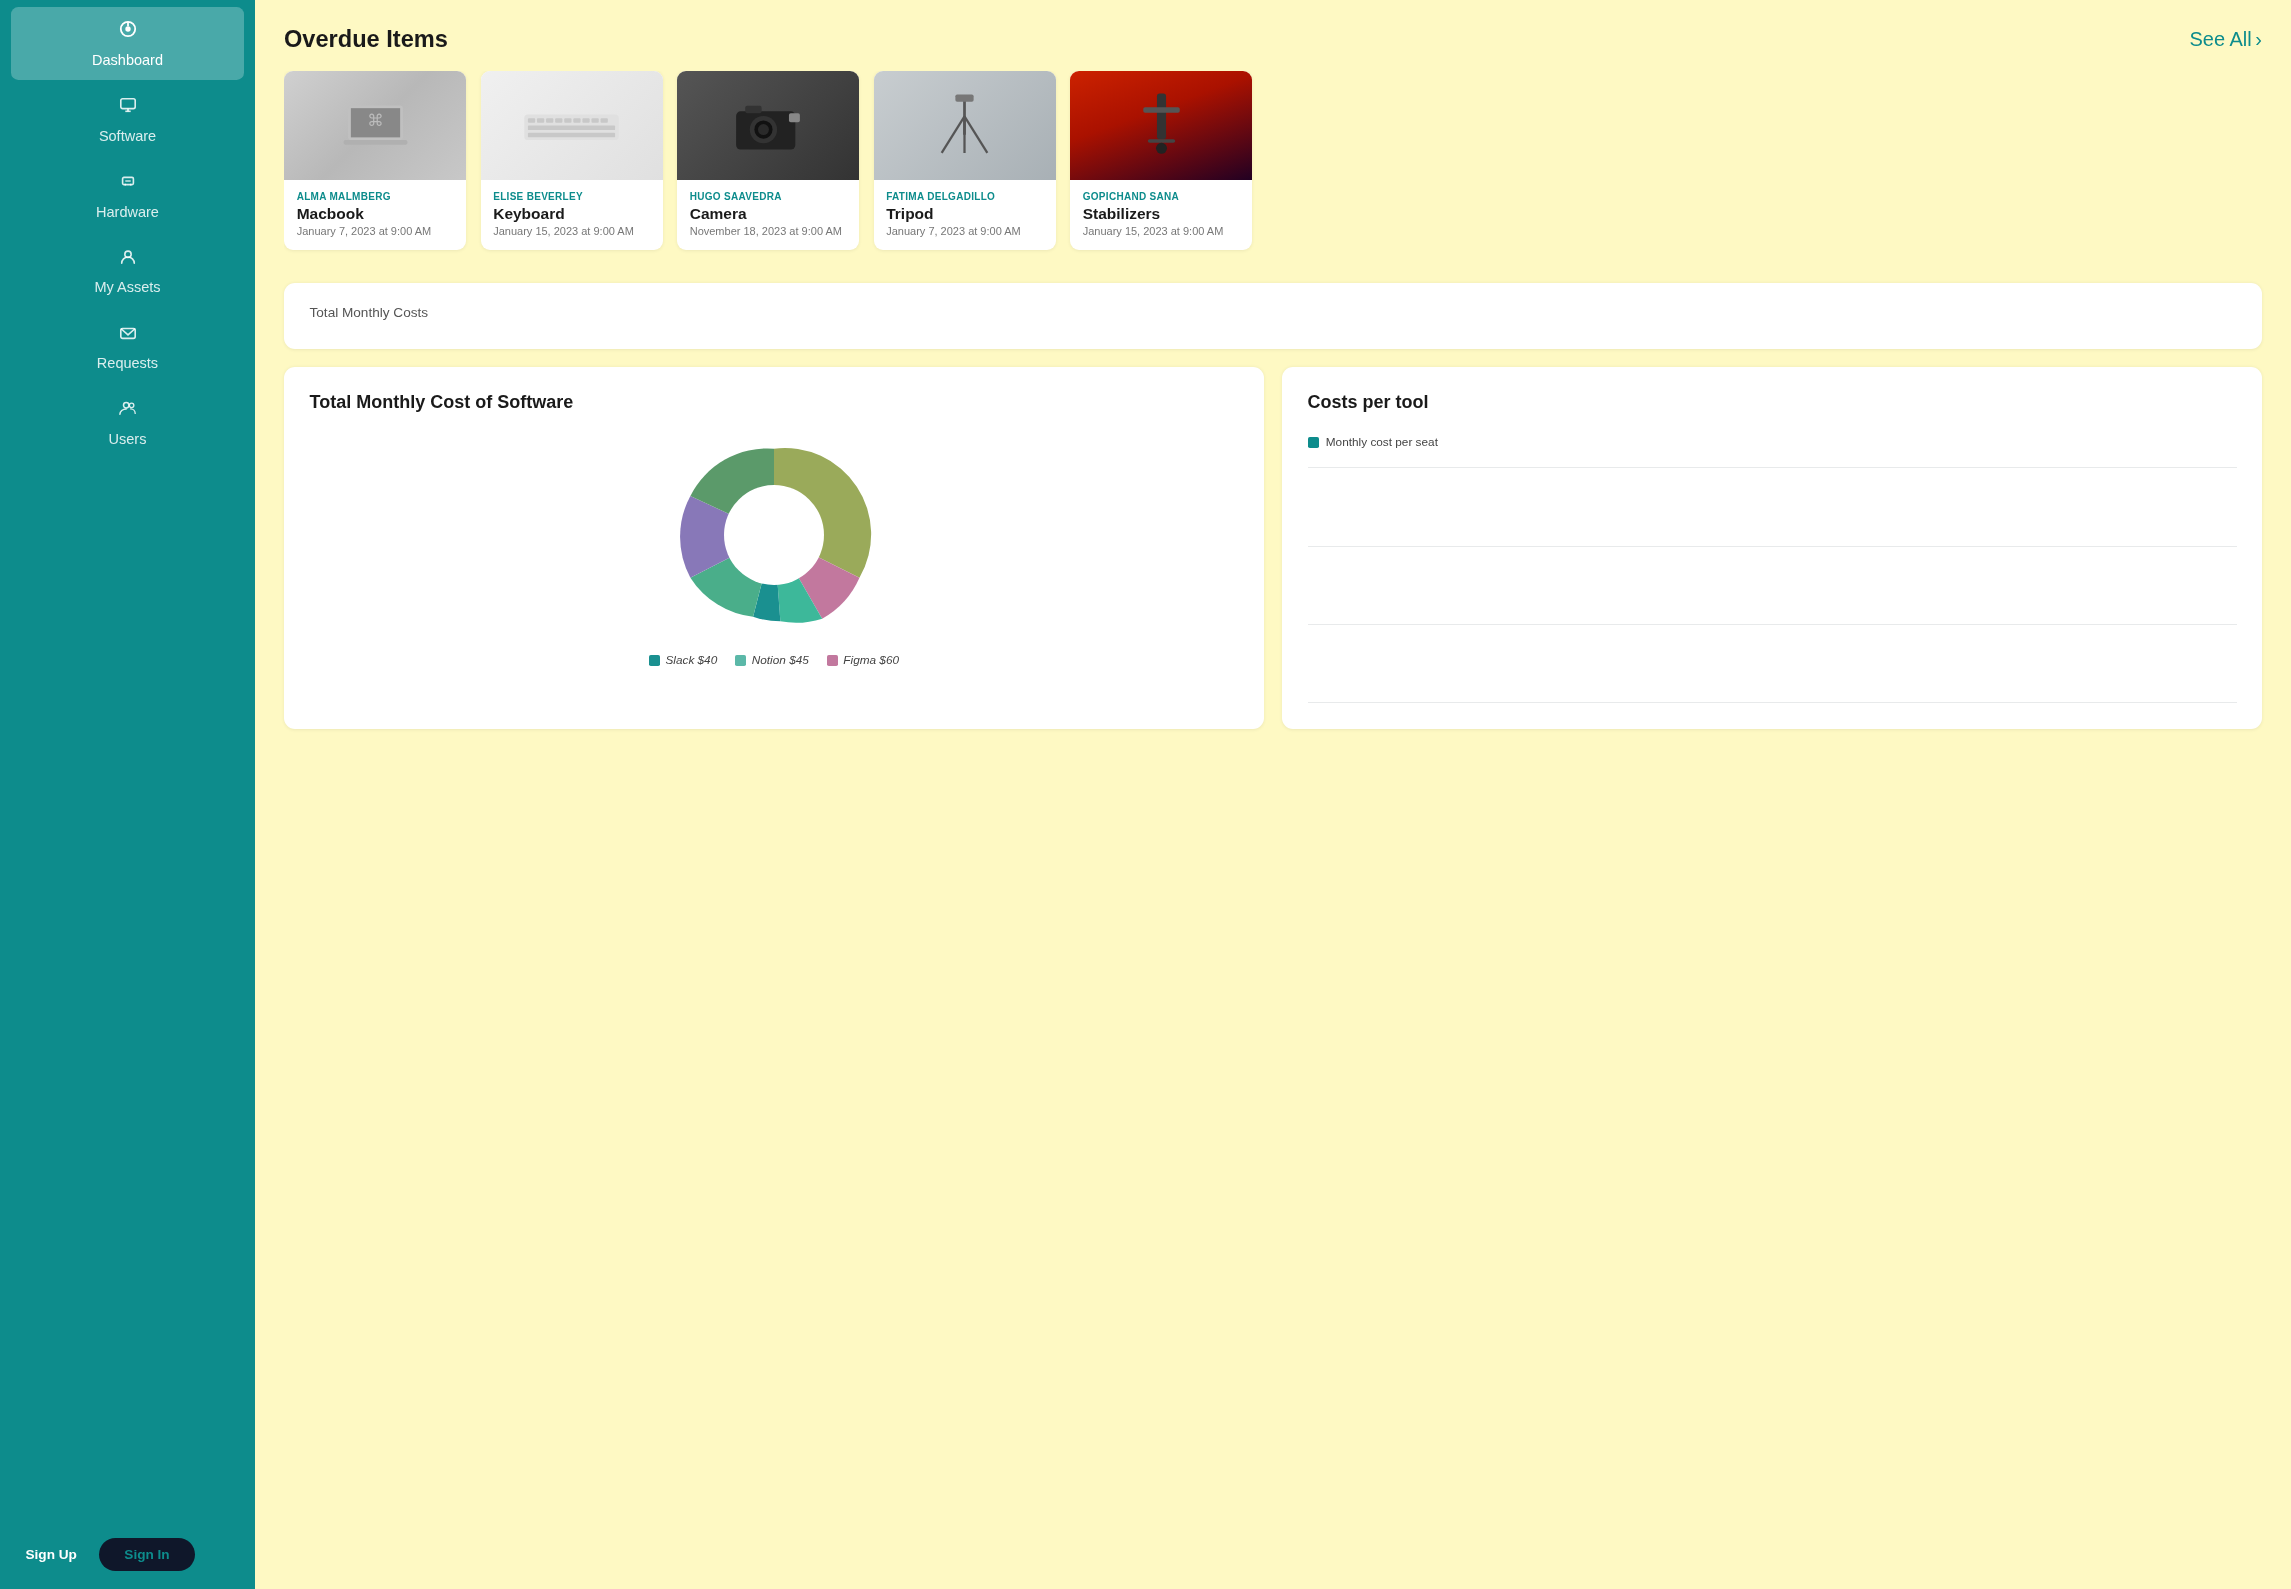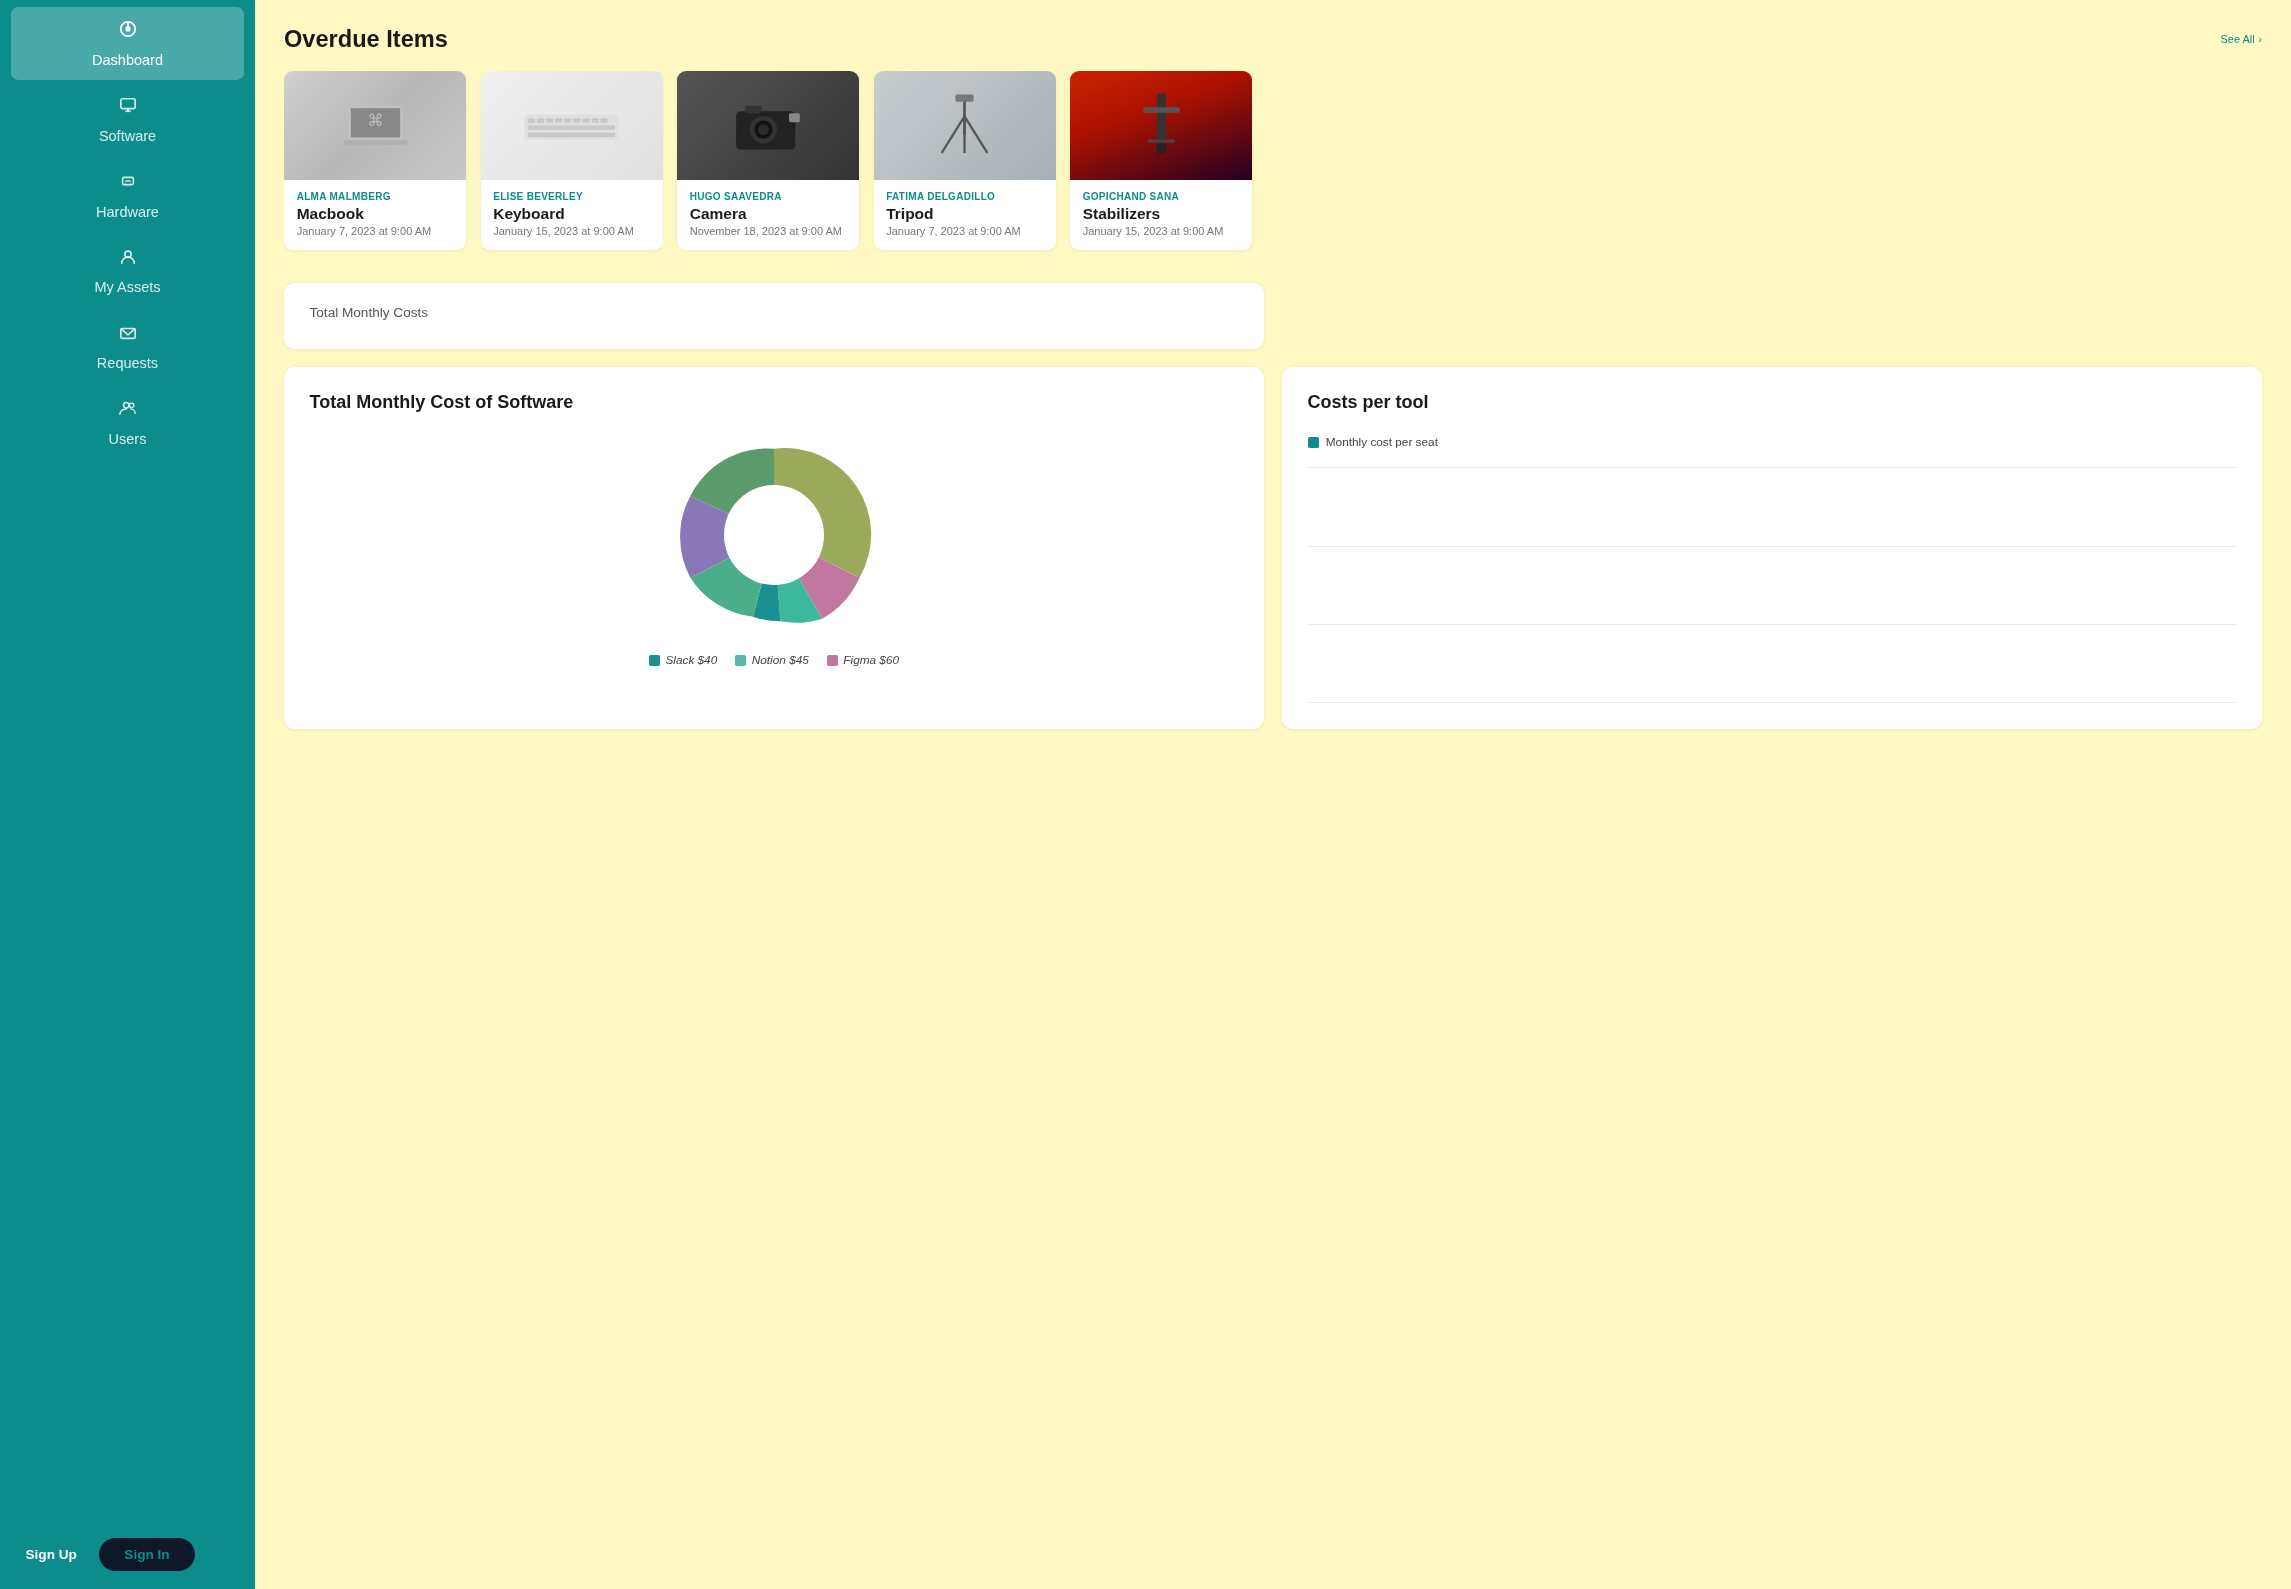--- a/index.html
+++ b/index.html
@@ -90,21 +90,21 @@
       justify-content: space-between;
       margin-bottom: 18px;
     }
     .section-title {
       font-size: 23.6px;
       font-weight: 700;
       color: #1a1a1a;
     }
     .see-all {
       color: #0d8c8c;
-      font-size: 11px;
+      font-size: 20px;
       font-weight: 500;
       cursor: pointer;
       display: flex;
       align-items: center;
       gap: 3.6px;
       text-decoration: none;
     }
 
     .overdue-cards {
       display: flex;
@@ -150,21 +150,21 @@
       margin-bottom: 2px;
     }
     .overdue-card-date {
       font-size: 11px;
       color: #777;
     }
 
     
     .widgets-row {
       display: grid;
-      grid-template-columns: 1fr 1fr;
+      grid-template-columns: 1fr;
       gap: 18px;
       margin-bottom: 18px;
     }
     .widget-small {
       background: white;
       border-radius: 11px;
       padding: 22px 25.5px;
       box-shadow: 0 0.9px 3.6px rgba(0,0,0,0.07);
     }
     .widget-small-label {

